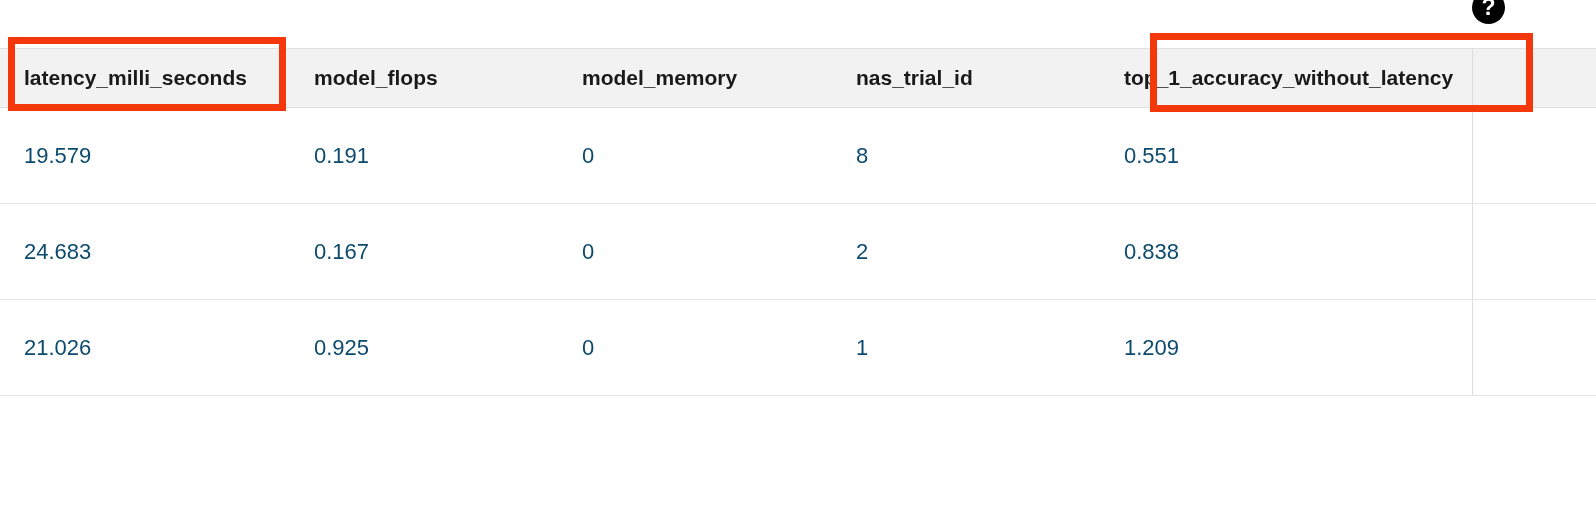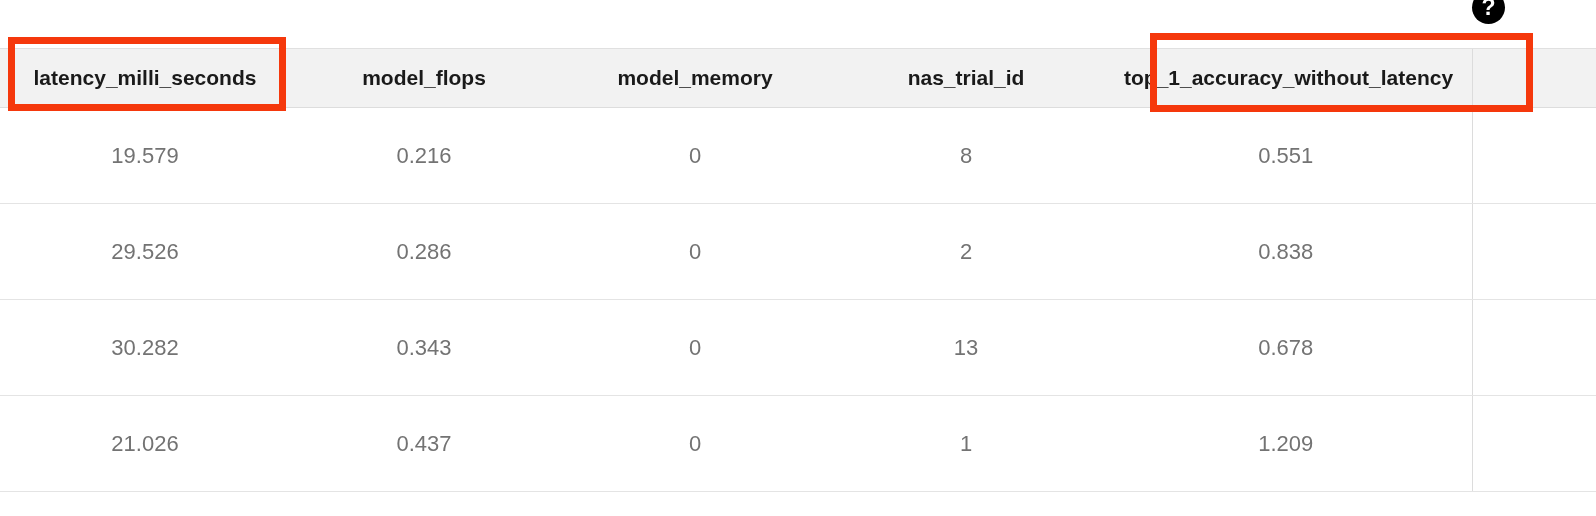--- a/index.html
+++ b/index.html
@@ -49,21 +49,21 @@
     background: #ffffff;
   }
   table.grid {
     border-collapse: collapse;
     table-layout: fixed;
     width: 1596px;
   }
   table.grid th,
   table.grid td {
     padding: 0 24px;
-    text-align: center;
+    text-align: left;
     vertical-align: middle;
     box-sizing: border-box;
     margin-left: 43px;
   }
 
   thead tr {
     background: #f2f2f2;
   }
   thead th {
     height: 59px;
@@ -74,21 +74,21 @@
     border-bottom: 1px solid #dddddd;
     white-space: nowrap;
   }
   thead th.divider-left {
     border-left: 1px solid #dcdcdc;
   }
 
   tbody td {
     height: 96px;
     font-size: 22px;
-    color: #737373;
+    color: #0c4a6e;
     background: #ffffff;
     border-bottom: 1px solid #e4e4e4;
     vertical-align: top;
     padding-top: 22px;
     white-space: nowrap;
   }
   tbody td.divider-left {
     border-left: 1px solid #dcdcdc;
   }
 
@@ -143,45 +143,37 @@
         <th>model_flops</th>
         <th>model_memory</th>
         <th>nas_trial_id</th>
         <th>top_1_accuracy_without_latency</th>
         <th class="divider-left"></th>
       </tr>
     </thead>
     <tbody>
       <tr>
         <td>19.579</td>
-        <td>0.216</td>
+        <td>0.191</td>
         <td>0</td>
         <td>8</td>
         <td>0.551</td>
         <td class="divider-left"></td>
       </tr>
       <tr>
-        <td>29.526</td>
-        <td>0.286</td>
+        <td>24.683</td>
+        <td>0.167</td>
         <td>0</td>
         <td>2</td>
         <td>0.838</td>
         <td class="divider-left"></td>
       </tr>
       <tr>
-        <td>30.282</td>
-        <td>0.343</td>
-        <td>0</td>
-        <td>13</td>
-        <td>0.678</td>
-        <td class="divider-left"></td>
-      </tr>
-      <tr>
         <td>21.026</td>
-        <td>0.437</td>
+        <td>0.925</td>
         <td>0</td>
         <td>1</td>
         <td>1.209</td>
         <td class="divider-left"></td>
       </tr>
     </tbody>
   </table>
 </div>
 
 <div class="hl-box hl-latency"></div>

